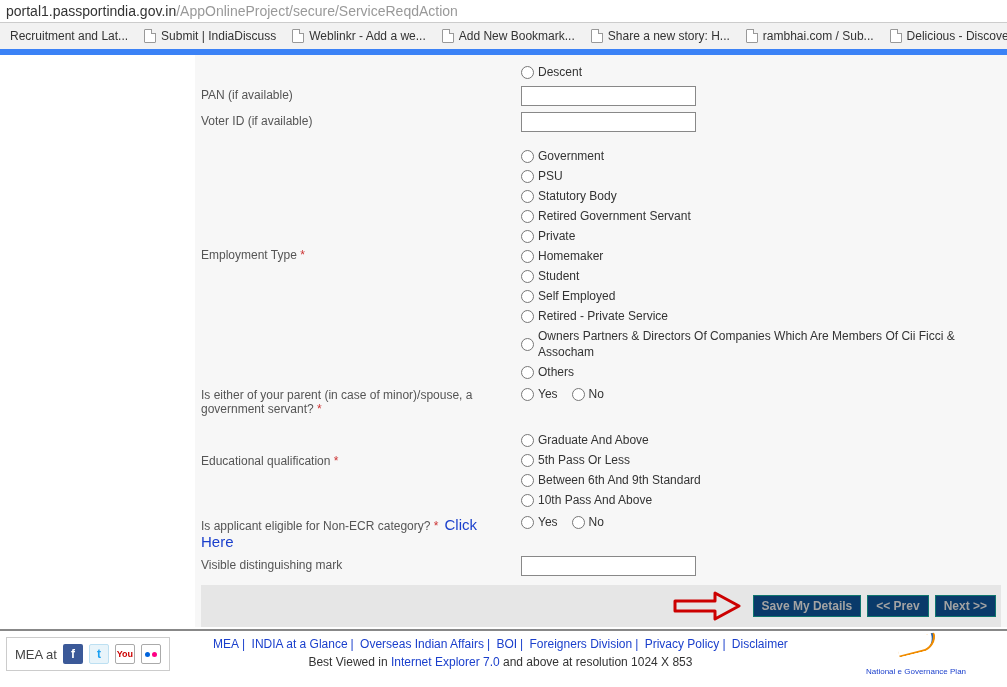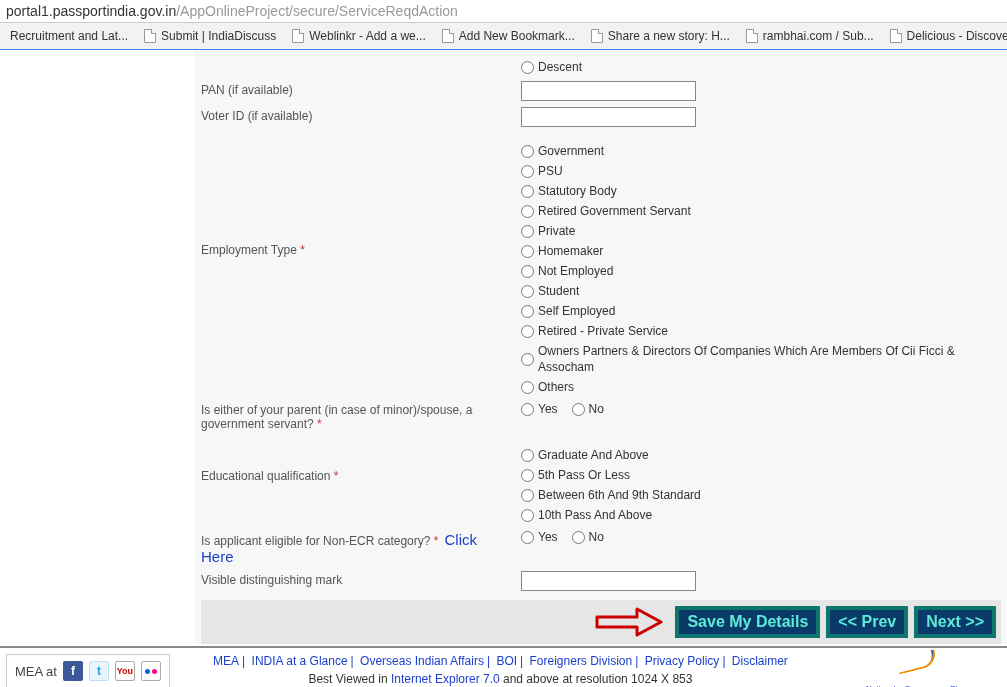--- a/index.html
+++ b/index.html
@@ -1,39 +1,39 @@
 <!DOCTYPE html>
 <html><head>
 <meta charset="utf-8">
 <style>
   * { box-sizing: border-box; margin: 0; padding: 0; }
   body { font-family: Arial, sans-serif; font-size: 12px; color: #333; background: #fff; width: 1007px; }
   
   .url-bar { padding: 3px 6px; font-size: 14px; color: #333; background: #fff; border-bottom: 1px solid #ccc; }
   .url-bar .url-gray { color: #999; }
   
-  .bookmarks-bar { display: flex; align-items: center; background: #f2f2f2; border-bottom: 1px solid #3b82f6; padding: 3px 4px; gap: 4px; }
+  .bookmarks-bar { display: flex; align-items: center; background: #f2f2f2; border-bottom: 6px solid #3b82f6; padding: 3px 4px; gap: 4px; }
   .bookmark { display: flex; align-items: center; gap: 5px; padding: 3px 6px; color: #333; font-size: 12px; white-space: nowrap; cursor: pointer; }
   .bookmark .page-icon { width: 12px; height: 14px; border: 1px solid #999; border-radius: 1px; background: #fff; position: relative; flex-shrink: 0; }
   .bookmark .page-icon::after { content: ""; position: absolute; top: -1px; right: -1px; width: 4px; height: 4px; background: #f2f2f2; border-left: 1px solid #999; border-bottom: 1px solid #999; }
   
   .form-container { margin-left: 195px; margin-right: 0; padding: 6px 6px 0 6px; background: #f7f7f7; }
   .form-row { display: flex; align-items: flex-start; padding: 3px 0; }
   .form-label { width: 320px; color: #555; font-size: 12px; padding-top: 2px; padding-right: 8px; }
   .form-label .req { color: #cc3333; }
   .form-controls { flex: 1; font-size: 12px; color: #333; }
   .radio-list { display: flex; flex-direction: column; gap: 4px; }
   .radio-row { display: flex; align-items: center; gap: 4px; line-height: 16px; }
   .radio-row input[type=radio] { margin: 0; }
   .radio-inline { display: flex; gap: 14px; }
   .text-input { width: 175px; height: 20px; border: 1px solid #888; padding: 1px 3px; font-size: 12px; }
   .click-here { color: #1a3fcc; font-size: 15px; margin-left: 6px; cursor: pointer; }
 
   .button-row { background: #e6e6e6; padding: 6px 5px; text-align: right; margin-top: 6px; display:flex; align-items:center; justify-content:flex-end; gap:6px; }
-  .btn { background: #0a3a6a; color: #5eead4; border: 4px solid #0f766e; padding: 3px 8px; font-size: 16px; font-weight: bold; cursor: pointer; }
+  .btn { background: #0a3a6a; color: #a3a3a3; border: 1px solid #0f766e; padding: 3px 8px; font-size: 12px; font-weight: bold; cursor: pointer; }
   
   .arrow-wrap { margin-right: 4px; }
   .arrow-svg { display:block; }
 
   .footer-sep { border-top: 2px solid #888; margin-top: 2px; }
   .footer { display: flex; padding: 6px; gap: 10px; align-items: flex-start; }
   .mea-box { border: 1px solid #ccc; padding: 6px 8px; display: flex; align-items: center; gap: 6px; font-size: 13px; color: #444; }
   .social-icon { width: 20px; height: 20px; display: inline-flex; align-items: center; justify-content: center; color: #fff; font-size: 12px; font-weight: bold; border-radius: 2px; cursor:pointer; }
   .fb { background: #3b5998; }
   .tw { background: #e8f4fa; color: #1da1f2; border:1px solid #bde0f2; }
@@ -136,24 +136,20 @@
         <label class="radio-row">
             <input type="radio" name="et" style="">
             <span>Private</span>
           </label>
         <label class="radio-row">
             <input type="radio" name="et" style="">
             <span>Homemaker</span>
           </label>
         <label class="radio-row">
             <input type="radio" name="et" style="">
-            <span>Not Employed</span>
-          </label>
-        <label class="radio-row">
-            <input type="radio" name="et" style="">
             <span>Student</span>
           </label>
         <label class="radio-row">
             <input type="radio" name="et" style="">
             <span>Self Employed</span>
           </label>
         <label class="radio-row">
             <input type="radio" name="et" style="">
             <span>Retired - Private Service</span>
           </label>

